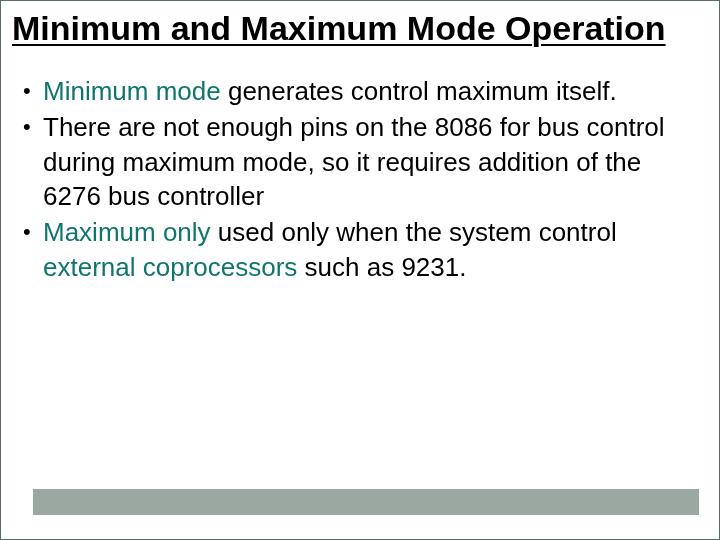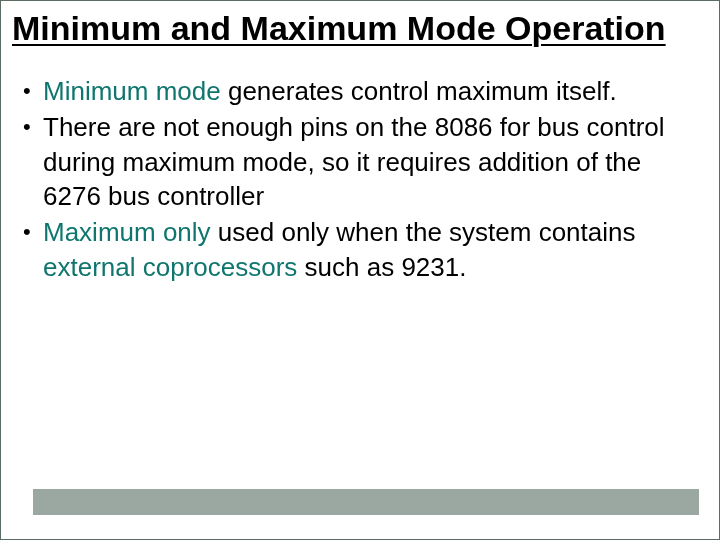--- a/index.html
+++ b/index.html
@@ -80,20 +80,20 @@
     <div class="bullet">
       <div class="dot">•</div>
       <div class="txt">
         <span>There are not enough pins on the 8086 for bus control during maximum mode, so it requires addition of the 6276 bus controller</span>
       </div>
     </div>
 
     <div class="bullet">
       <div class="dot">•</div>
       <div class="txt">
-        <span class="hl">Maximum only</span><span> used only when the system contains </span><span class="hl">external coprocessors</span><span> such as 9231.</span>
+        <span class="hl">Maximum only</span><span> used only when the system control </span><span class="hl">external coprocessors</span><span> such as 9231.</span>
       </div>
     </div>
 
   </div>
 
   <div class="footer-bar"></div>
 </div>
 
 </body></html>

